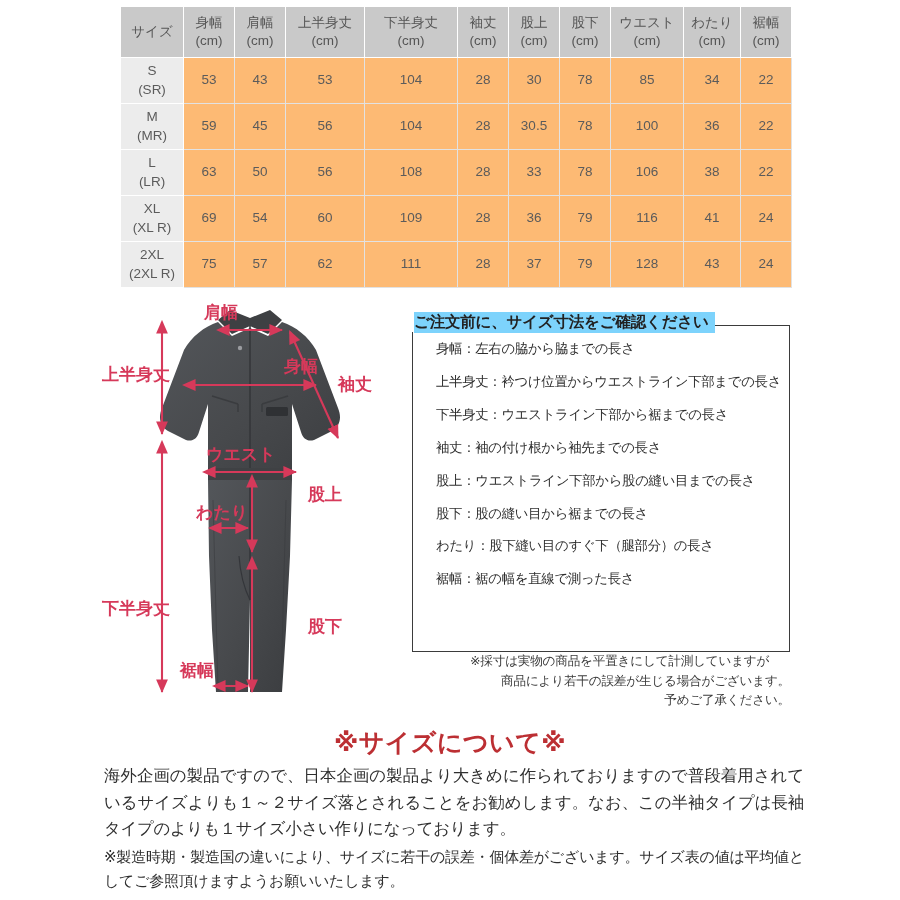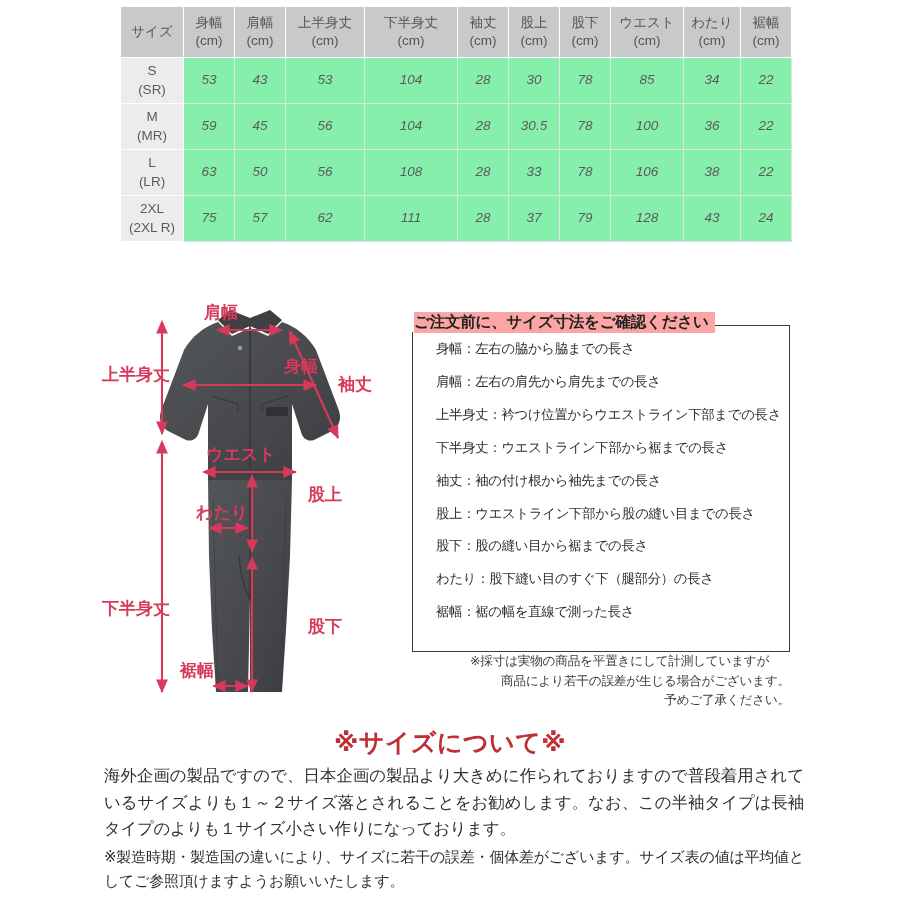--- a/index.html
+++ b/index.html
@@ -44,24 +44,23 @@
     font-weight: normal;
     color: #555555;
   }
   table.size-table tbody th.size-cell {
     background: #ececec;
     font-weight: normal;
     height: 45px;
     color: #5b5b5b;
   }
   table.size-table tbody td {
-    background: #86efac;
+    background: #fdba74;
     height: 45px;
     border-color: #e2e2e2;
-    font-style: italic;
   }
   table.size-table tbody th.size-cell {
     border-color: #ffffff;
   }
   .hdr-l1 { display: block; }
   .hdr-l2 { display: block; }
   .sz-l1 { display: block; }
   .sz-l2 { display: block; }
 
   
@@ -83,21 +82,21 @@
     height: 340px;
   }
   #info-title {
     position: absolute;
     left: 6px;
     top: 0px;
     font-size: 15.5px;
     font-weight: bold;
     color: #222222;
     white-space: nowrap;
-    background: #fca5a5;
+    background: #7dd3fc;
     padding-right: 6px;
     z-index: 3;
     letter-spacing: -0.2px;
   }
   #info-frame {
     position: absolute;
     left: 4px;
     top: 13px;
     right: 0px;
     bottom: 0px;
@@ -272,20 +271,36 @@
         <td>63</td>
         <td>50</td>
         <td>56</td>
         <td>108</td>
         <td>28</td>
         <td>33</td>
         <td>78</td>
         <td>106</td>
         <td>38</td>
         <td>22</td>
+      </tr>
+      <tr>
+        <th class="size-cell">
+          <span class="sz-l1">XL</span>
+          <span class="sz-l2">(XL R)</span>
+        </th>
+        <td>69</td>
+        <td>54</td>
+        <td>60</td>
+        <td>109</td>
+        <td>28</td>
+        <td>36</td>
+        <td>79</td>
+        <td>116</td>
+        <td>41</td>
+        <td>24</td>
       </tr>
       <tr>
         <th class="size-cell">
           <span class="sz-l1">2XL</span>
           <span class="sz-l2">(2XL R)</span>
         </th>
         <td>75</td>
         <td>57</td>
         <td>62</td>
         <td>111</td>
@@ -385,21 +400,20 @@
     </g>
   </svg>
 </div>
 
 <div id="info-box">
   <div id="info-frame"></div>
   <div id="info-frame-topmask"></div>
   <div id="info-title">ご注文前に、サイズ寸法をご確認ください</div>
   <div id="info-list">
     <div class="def-line">身幅：左右の脇から脇までの長さ</div>
-    <div class="def-line">肩幅：左右の肩先から肩先までの長さ</div>
     <div class="def-line">上半身丈：衿つけ位置からウエストライン下部までの長さ</div>
     <div class="def-line">下半身丈：ウエストライン下部から裾までの長さ</div>
     <div class="def-line">袖丈：袖の付け根から袖先までの長さ</div>
     <div class="def-line">股上：ウエストライン下部から股の縫い目までの長さ</div>
     <div class="def-line">股下：股の縫い目から裾までの長さ</div>
     <div class="def-line">わたり：股下縫い目のすぐ下（腿部分）の長さ</div>
     <div class="def-line">裾幅：裾の幅を直線で測った長さ</div>
   </div>
 </div>
 

